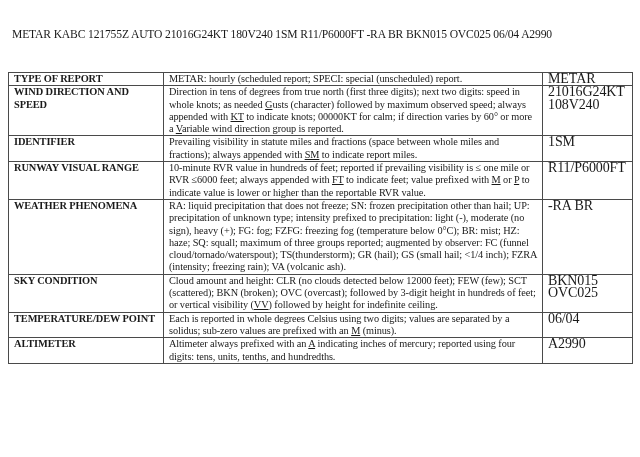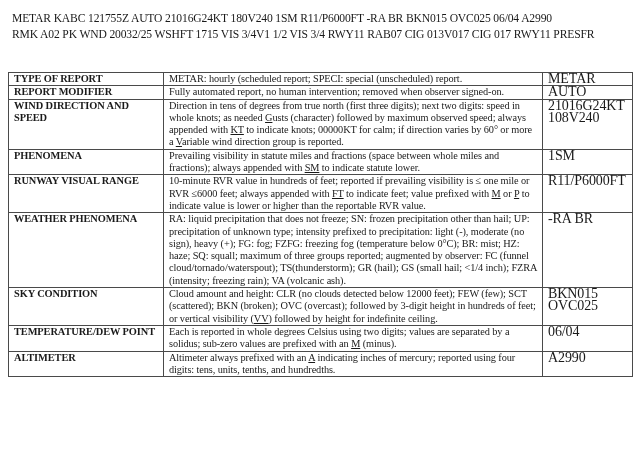--- a/index.html
+++ b/index.html
@@ -6,21 +6,21 @@
   body {
     width: 640px; height: 457px; background: #ffffff; overflow: hidden;
     font-family: "Liberation Serif", "DejaVu Serif", serif; color: #1a1a1a;
     position: relative;
   }
   .metar {
     position: absolute; left: 12px; top: 11px; width: 625px;
     font-size: 11.6px; line-height: 15.6px; letter-spacing: -0.15px;
     white-space: nowrap;
   }
-  .metar div { height: 15.6px; }
+  .metar div { height: 15.6px; margin-top: 16px; }
   table.ref {
     position: absolute; left: 8px; top: 72px; width: 624px;
     border-collapse: collapse; table-layout: fixed;
     font-size: 10.5px; line-height: 12.3px;
   }
   table.ref td {
     border: 1px solid #4a4a4a; vertical-align: top;
     padding: 0 4px 0 5px; letter-spacing: -0.1px; margin-left: 24px;
   }
   col.c1 { width: 155px; }
@@ -30,55 +30,47 @@
   td.desc { font-size: 10.3px; font-family: Liberation Serif, serif; }
   td.ex { font-size: 14px; }
   td.ex span { display: block; }
   .u { text-decoration: underline; }
 </style>
 </head>
 <body>
 
 <div class="metar">
   <div>METAR KABC 121755Z AUTO 21016G24KT 180V240 1SM R11/P6000FT -RA BR BKN015 OVC025 06/04 A2990</div>
-  <div>RMK A02 PK WND 20032/25 WSHFT 1715 VIS 3/4V1 1/2 VIS 3/4 RWY11 RAB07 CIG 013V017 CIG 017 RWY11 PRESFR</div>
 </div>
 
 <table class="ref">
   <colgroup>
       <col class="c1">
       <col class="c2">
       <col class="c3">
     </colgroup>
   <tbody id="tbody">
       <tr>
         <td class="field">TYPE OF REPORT</td>
         <td class="desc"><span>METAR: hourly (scheduled report; SPECI: special (unscheduled) report.</span></td>
         <td class="ex">
           <span>METAR</span>
         </td>
       </tr>
       <tr>
-        <td class="field">REPORT MODIFIER</td>
-        <td class="desc"><span>Fully automated report, no human intervention; removed when observer signed-on.</span></td>
-        <td class="ex">
-          <span>AUTO</span>
-        </td>
-      </tr>
-      <tr>
         <td class="field">WIND DIRECTION AND SPEED</td>
         <td class="desc"><span>Direction in tens of degrees from true north (first three digits); next two digits: speed in whole knots; as needed </span><span class="u">G</span><span>usts (character) followed by maximum observed speed; always appended with </span><span class="u">KT</span><span> to indicate knots; 00000KT for calm; if direction varies by 60° or more a </span><span class="u">V</span><span>ariable wind direction group is reported.</span></td>
         <td class="ex">
           <span>21016G24KT</span>
           <span>108V240</span>
         </td>
       </tr>
       <tr>
-        <td class="field">PHENOMENA</td>
-        <td class="desc"><span>Prevailing visibility in statute miles and fractions (space between whole miles and fractions); always appended with </span><span class="u">SM</span><span> to indicate statute lower.</span></td>
+        <td class="field">IDENTIFIER</td>
+        <td class="desc"><span>Prevailing visibility in statute miles and fractions (space between whole miles and fractions); always appended with </span><span class="u">SM</span><span> to indicate report miles.</span></td>
         <td class="ex">
           <span>1SM</span>
         </td>
       </tr>
       <tr>
         <td class="field">RUNWAY VISUAL RANGE</td>
         <td class="desc"><span>10-minute RVR value in hundreds of feet; reported if prevailing visibility is ≤ one mile or RVR ≤6000 feet; always appended with </span><span class="u">FT</span><span> to indicate feet; value prefixed with </span><span class="u">M</span><span> or </span><span class="u">P</span><span> to indicate value is lower or higher than the reportable RVR value.</span></td>
         <td class="ex">
           <span>R11/P6000FT</span>
         </td>

